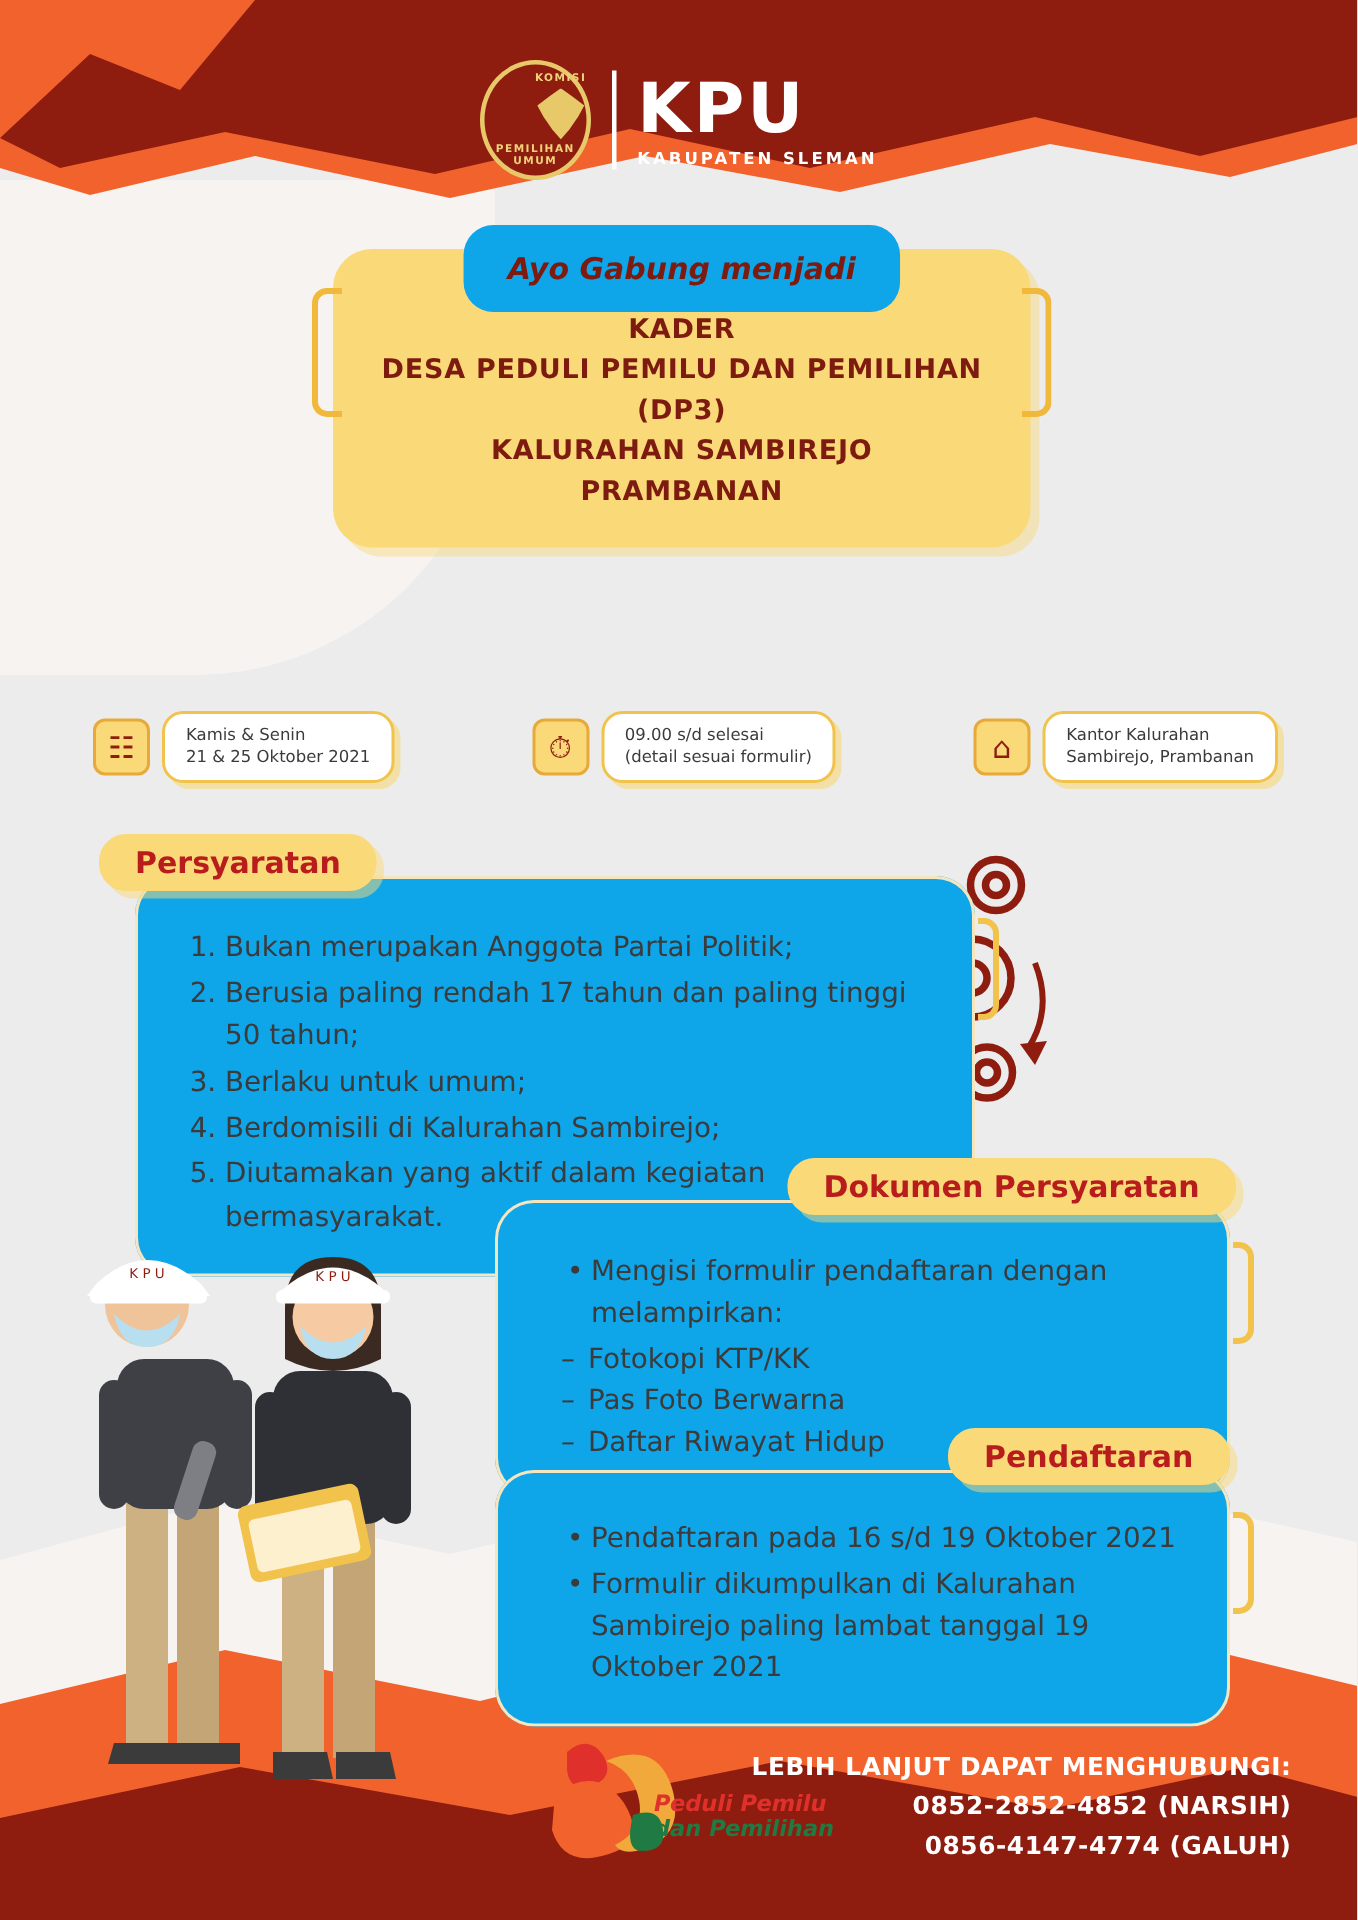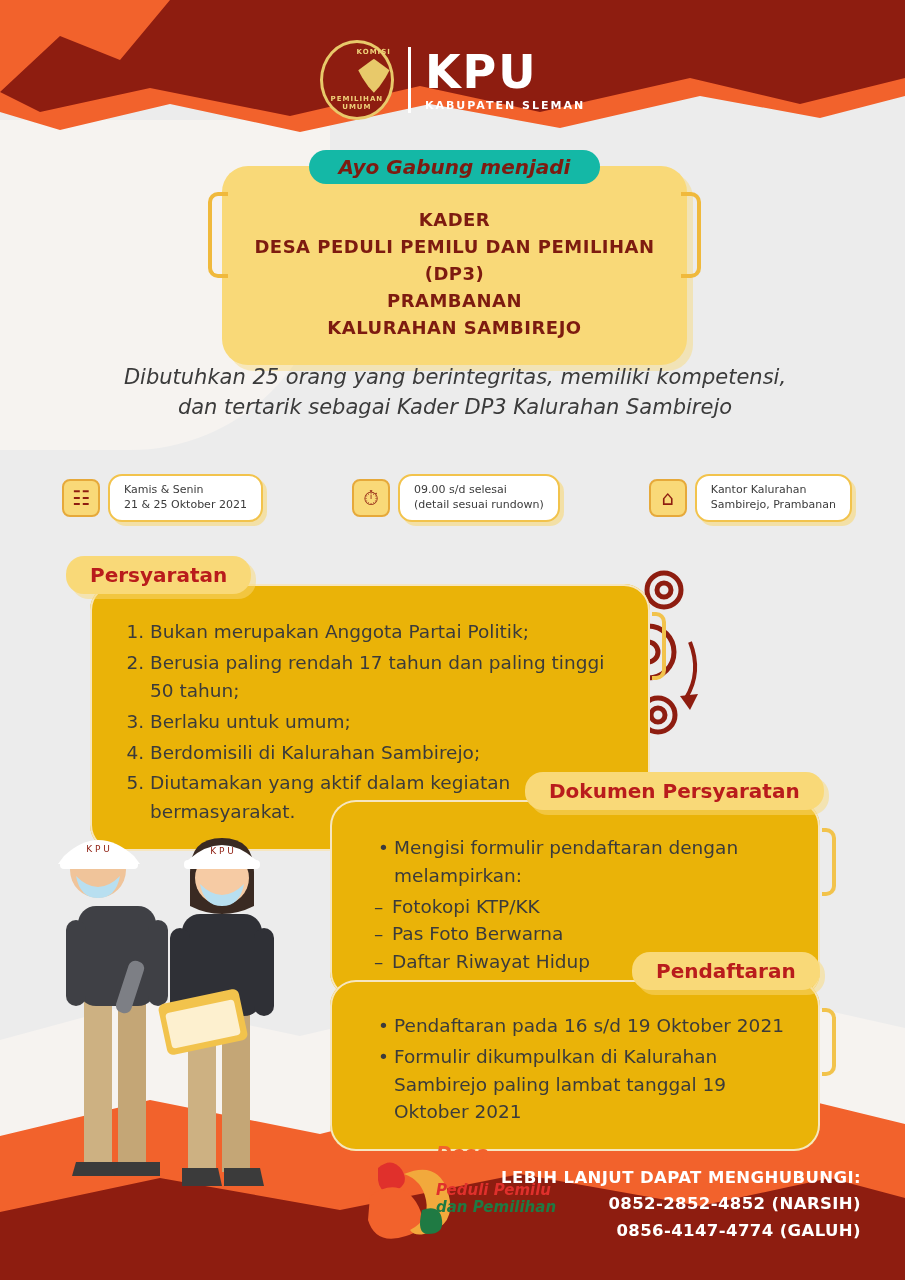--- a/index.html
+++ b/index.html
@@ -72,21 +72,21 @@
   .title-card:before{
     content:"";position:absolute;left:-14px;top:26px;width:16px;height:78px;
     border-left:4px solid #f0b93c;border-top:4px solid #f0b93c;border-bottom:4px solid #f0b93c;border-radius:10px 0 0 10px;
   }
   .title-card:after{
     content:"";position:absolute;right:-14px;top:26px;width:16px;height:78px;
     border-right:4px solid #f0b93c;border-top:4px solid #f0b93c;border-bottom:4px solid #f0b93c;border-radius:0 10px 10px 0;
   }
   .pill{
     position:absolute;top:-16px;left:50%;transform:translateX(-50%);
-    background:#14b8a6;border-radius:20px;padding:5px 30px;white-space:nowrap;
+    background:#0ea5e9;border-radius:20px;padding:17px 30px;white-space:nowrap;
     font-size:20px;color:#7d1b10;font-style:italic;font-weight:bold;
   }
   .title-line{font-size:18px;font-weight:bold;color:#7d1b10;letter-spacing:.5px;line-height:1.5;}
 
   
   .intro{
     position:absolute;top:362px;left:110px;width:690px;text-align:center;
     font-size:21px;color:#3b3b3b;line-height:1.45;font-style:italic;
   }
 
@@ -104,21 +104,21 @@
     box-shadow:4px 4px 0 rgba(249,217,120,.6);
   }
 
   
   .tab{
     position:absolute;background:#f9d978;border-radius:18px;padding:7px 24px;
     font-size:20px;font-weight:bold;color:#b91c1c;white-space:nowrap;z-index:5;
     box-shadow:5px 5px 0 rgba(249,217,120,.5);
   }
   .panel{
-    position:absolute;background:#eab308;border-radius:26px;
+    position:absolute;background:#0ea5e9;border-radius:26px;
     box-shadow:0 0 0 2px #f6e6c0 inset;
   }
   .panel .deco{
     position:absolute;right:-16px;top:28px;width:10px;height:60px;
     border-right:4px solid #f2c34c;border-top:4px solid #f2c34c;border-bottom:4px solid #f2c34c;
     border-radius:0 10px 10px 0;
   }
 
   
   #tab-persyaratan{top:556px;left:66px;}
@@ -141,21 +141,21 @@
 
   
   #tab-pendaftaran{top:952px;left:632px;}
   #panel-pendaftaran{top:980px;left:330px;width:490px;padding:32px 28px 22px;box-sizing:border-box;}
 
   
   .people{position:absolute;left:36px;top:810px;width:270px;height:420px;}
 
   
   .dp3-logo{position:absolute;left:360px;bottom:38px;width:200px;height:90px;}
-  .dp3-text{position:absolute;left:436px;bottom:64px;line-height:1.15;}
+  .dp3-text{position:absolute;left:436px;bottom:52px;line-height:1.15;}
   .dp3-text .l1{font-size:19px;font-weight:bold;color:#f2622c;font-style:italic;}
   .dp3-text .l2{font-size:15px;font-weight:bold;color:#e0302c;font-style:italic;margin-top:17px;}
   .dp3-text .l3{font-size:15px;font-weight:bold;color:#1f7a43;font-style:italic;}
   .contact{
     position:absolute;right:44px;bottom:36px;text-align:right;color:#fff;
     font-size:16.5px;font-weight:bold;line-height:1.6;letter-spacing:.4px;
   }
 </style>
 </head>
 <body>
@@ -182,40 +182,39 @@
       <span class="big">KPU</span>
       <span class="small">KABUPATEN SLEMAN</span>
     </div>
   </div>
 
   <div class="title-wrap">
     <div class="title-card">
       <div class="pill">Ayo Gabung menjadi</div>
       <div class="title-line">KADER</div>
       <div class="title-line">DESA PEDULI PEMILU DAN PEMILIHAN (DP3)</div>
+      <div class="title-line">KALURAHAN SAMBIREJO</div>
       <div class="title-line">PRAMBANAN</div>
-      <div class="title-line">KALURAHAN SAMBIREJO</div>
-    </div>
-  </div>
-
-  <div class="intro">Dibutuhkan 25 orang yang berintegritas, memiliki kompetensi, dan tertarik sebagai Kader DP3 Kalurahan Sambirejo</div>
+    </div>
+  </div>
+
 
   <div class="chips">
     <div class="chip">
       <div class="chip-icon">☷</div>
       <div class="chip-box">
         <div>Kamis &amp; Senin</div>
         <div>21 &amp; 25 Oktober 2021</div>
       </div>
     </div>
     <div class="chip">
       <div class="chip-icon">⏱</div>
       <div class="chip-box">
         <div>09.00 s/d selesai</div>
-        <div>(detail sesuai rundown)</div>
+        <div>(detail sesuai formulir)</div>
       </div>
     </div>
     <div class="chip">
       <div class="chip-icon">⌂</div>
       <div class="chip-box">
         <div>Kantor Kalurahan</div>
         <div>Sambirejo, Prambanan</div>
       </div>
     </div>
   </div>

